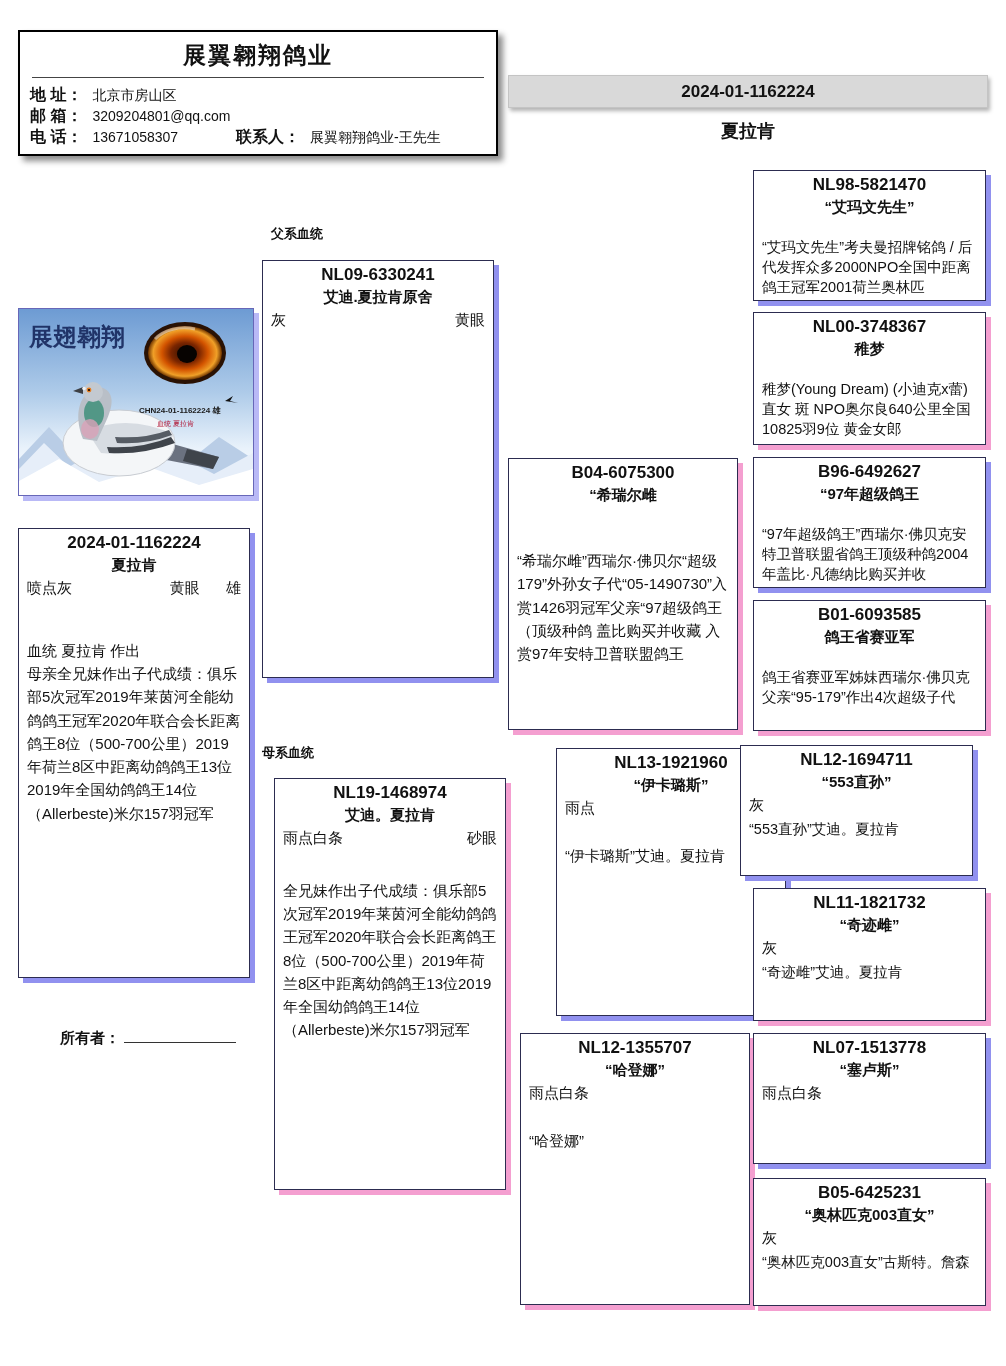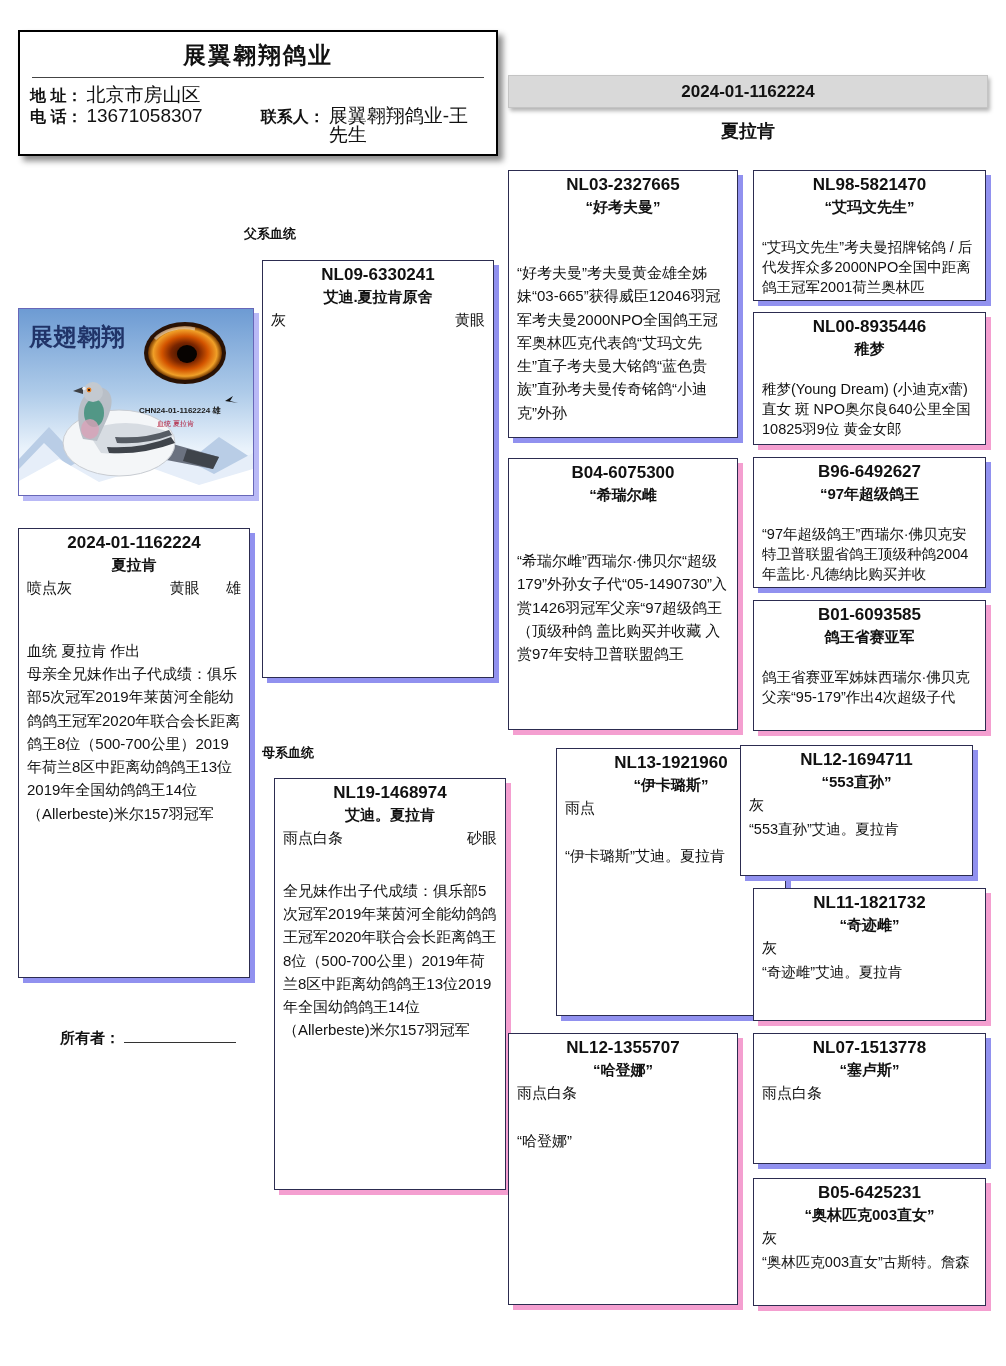--- a/index.html
+++ b/index.html
@@ -6,21 +6,21 @@
   body{font-family:"Liberation Sans","DejaVu Sans",sans-serif;color:#111;}
   #page{position:relative;width:1006px;height:1366px;background:#fff;overflow:hidden;}
 
   
   .loft-card{position:absolute;left:18px;top:30px;width:480px;height:126px;background:#fff;
     border:2px solid #000;box-shadow:5px 5px 6px rgba(0,0,0,.45);box-sizing:border-box;padding:4px 10px 10px;}
   .loft-title{text-align:center;font-size:23px;font-weight:bold;letter-spacing:2px;padding:4px 0 6px;}
   .loft-rule{border:none;border-top:1.5px solid #444;margin:0 2px 7px;}
   .loft-line{display:flex;align-items:baseline;margin:1px 0;line-height:19px;}
   .loft-label{font-weight:bold;font-size:16px;white-space:nowrap;}
-  .loft-value{font-size:19px;margin-left:4px;}
+  .loft-value{font-size:14px;margin-left:10px;}
   .contact-gap{margin-left:58px;}
 
   
   .ring-bar{position:absolute;left:508px;top:75px;width:480px;height:33px;background:#d9d9d9;
     border:1px solid #c4c4c4;box-shadow:2px 3px 4px rgba(0,0,0,.3);box-sizing:border-box;
     display:flex;align-items:center;justify-content:center;font-weight:bold;font-size:17px;}
   .bird-title{position:absolute;left:508px;top:119px;width:480px;text-align:center;
     font-weight:bold;font-size:18px;}
 
   
@@ -49,20 +49,24 @@
 <body>
 
 <div id="page">
 
   <div class="loft-card">
     <div class="loft-title">展翼翱翔鸽业</div>
     <hr class="loft-rule">
     <div class="loft-line">
       <span class="loft-label">地 址：</span>
       <span class="loft-value">北京市房山区</span>
+    </div>
+    <div class="loft-line">
+      <span class="loft-label">邮 箱：</span>
+      <span class="loft-value">3209204801@qq.com</span>
     </div>
     <div class="loft-line">
       <span class="loft-label">电 话：</span>
       <span class="loft-value">13671058307</span>
       <span class="loft-label contact-gap">联系人：</span>
       <span class="loft-value">展翼翱翔鸽业-王先生</span>
     </div>
   </div>
 
   <div class="ring-bar">2024-01-1162224</div>
@@ -133,21 +137,21 @@
       </span>
     </div>
     <div class="desc" style="margin-top:40px">血统 夏拉肯 作出
 母亲全兄妹作出子代成绩：俱乐部5次冠军2019年莱茵河全能幼鸽鸽王冠军2020年联合会长距离鸽王8位（500-700公里）2019年荷兰8区中距离幼鸽鸽王13位2019年全国幼鸽鸽王14位（Allerbeste)米尔157羽冠军</div>
   </div>
 
   <div class="owner">
     <span>所有者：</span><span class="owner-line"></span>
   </div>
 
-  <div class="section-label" style="left:244px;top:225px;">父系血统</div>
+  <div class="section-label" style="left:271px;top:225px;">父系血统</div>
   <div class="section-label" style="left:262px;top:744px;">母系血统</div>
 
   <div class="pbox male" style="left:262px;top:260px;width:232px;height:418px;">
     <div class="ring">NL09-6330241</div>
     <div class="bname">艾迪.夏拉肯原舍</div>
     <div class="crow">
       <span>灰</span>
       <span>黄眼</span>
     </div>
   </div>
@@ -155,54 +159,49 @@
   <div class="pbox female" style="left:262px;top:778px;width:232px;height:412px;margin-left:12px;">
     <div class="ring">NL19-1468974</div>
     <div class="bname">艾迪。夏拉肯</div>
     <div class="crow">
       <span>雨点白条</span>
       <span>砂眼</span>
     </div>
     <div class="desc" style="margin-top:30px">全兄妹作出子代成绩：俱乐部5次冠军2019年莱茵河全能幼鸽鸽王冠军2020年联合会长距离鸽王8位（500-700公里）2019年荷兰8区中距离幼鸽鸽王13位2019年全国幼鸽鸽王14位（Allerbeste)米尔157羽冠军</div>
   </div>
 
-  <div class="pbox male" style="left:508px;top:170px;width:230px;height:268px;">
-    <div class="ring">NL03-2327665</div>
-    <div class="bname">“好考夫曼”</div>
-    <div class="desc" style="margin-top:44px">“好考夫曼”考夫曼黄金雄全姊妹“03-665”获得威臣12046羽冠军考夫曼2000NPO全国鸽王冠军奥林匹克代表鸽“艾玛文先生”直子考夫曼大铭鸽“蓝色贵族”直孙考夫曼传奇铭鸽“小迪克”外孙</div>
-  </div>
 
   <div class="pbox female" style="left:508px;top:458px;width:230px;height:272px;">
     <div class="ring">B04-6075300</div>
     <div class="bname">“希瑞尔雌</div>
     <div class="desc" style="margin-top:44px">“希瑞尔雌”西瑞尔·佛贝尔“超级179”外孙女子代“05-1490730”入赏1426羽冠军父亲“97超级鸽王（顶级种鸽 盖比购买并收藏 入赏97年安特卫普联盟鸽王</div>
   </div>
 
   <div class="pbox male" style="left:508px;top:748px;width:230px;height:268px;margin-left:48px;">
     <div class="ring">NL13-1921960</div>
     <div class="bname">“伊卡璐斯”</div>
     <div class="bcolor">雨点</div>
     <div class="desc" style="margin-top:25px">“伊卡璐斯”艾迪。夏拉肯</div>
   </div>
 
-  <div class="pbox female" style="left:508px;top:1033px;width:230px;height:272px;">
+  <div class="pbox female" style="left:520px;top:1033px;width:230px;height:272px;">
     <div class="ring">NL12-1355707</div>
     <div class="bname">“哈登娜”</div>
     <div class="bcolor">雨点白条</div>
     <div class="desc" style="margin-top:25px">“哈登娜”</div>
   </div>
 
   <div class="pbox male" style="left:753px;top:170px;width:233px;height:131px;">
     <div class="ring">NL98-5821470</div>
     <div class="bname">“艾玛文先生”</div>
     <div class="desc small" style="margin-top:20px">“艾玛文先生”考夫曼招牌铭鸽 / 后代发挥众多2000NPO全国中距离鸽王冠军2001荷兰奥林匹</div>
   </div>
 
   <div class="pbox female" style="left:753px;top:312px;width:233px;height:133px;">
-    <div class="ring">NL00-8935446</div>
+    <div class="ring">NL00-3748367</div>
     <div class="bname">稚梦</div>
     <div class="desc small" style="margin-top:20px">稚梦(Young Dream) (小迪克x蕾)直女 斑 NPO奥尔良640公里全国10825羽9位  黄金女郎</div>
   </div>
 
   <div class="pbox male" style="left:753px;top:457px;width:233px;height:131px;">
     <div class="ring">B96-6492627</div>
     <div class="bname">“97年超级鸽王</div>
     <div class="desc small" style="margin-top:20px">“97年超级鸽王”西瑞尔·佛贝克安特卫普联盟省鸽王顶级种鸽2004年盖比·凡德纳比购买并收</div>
   </div>
 

